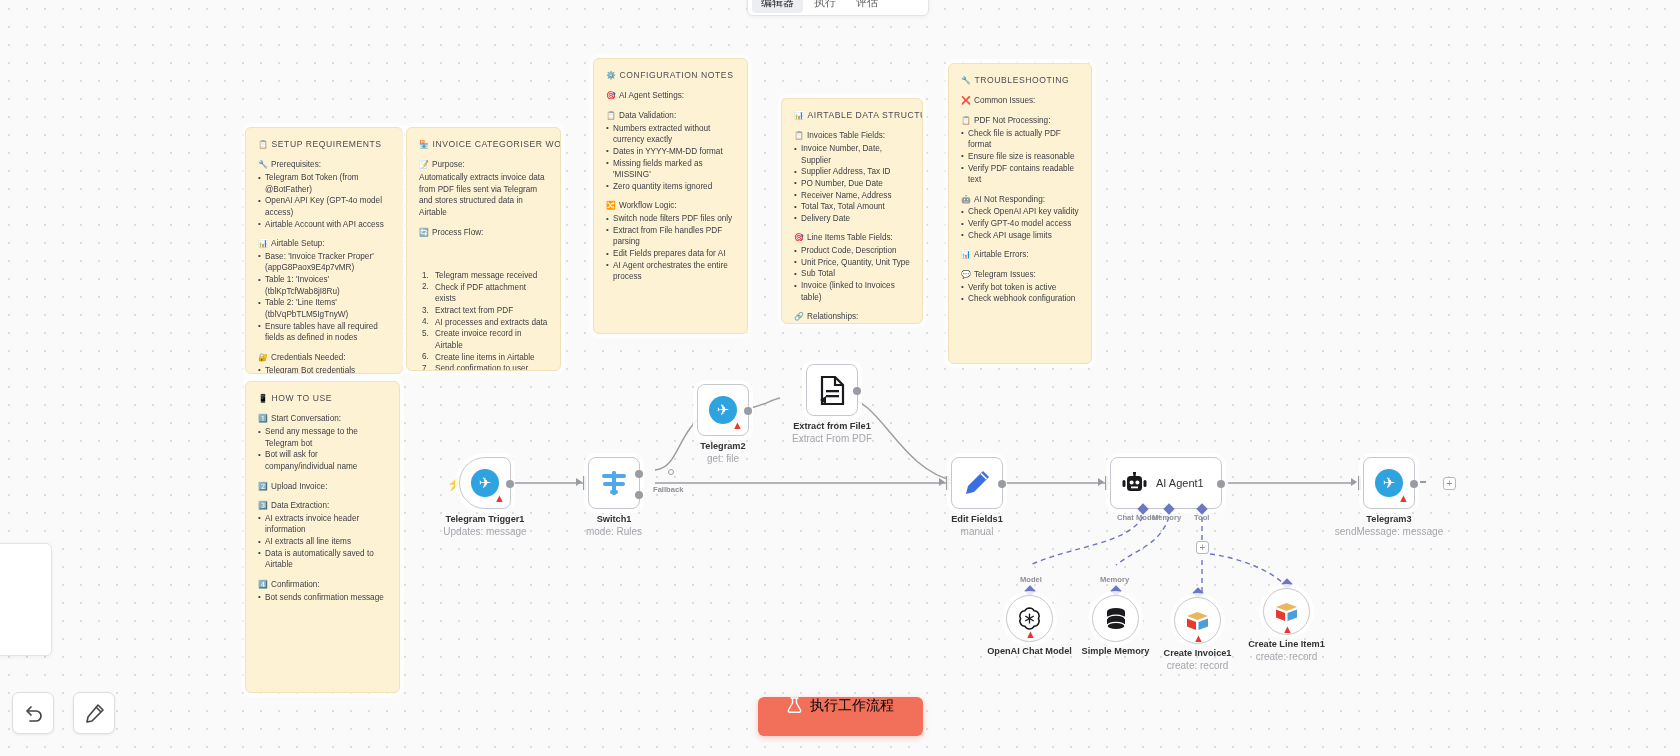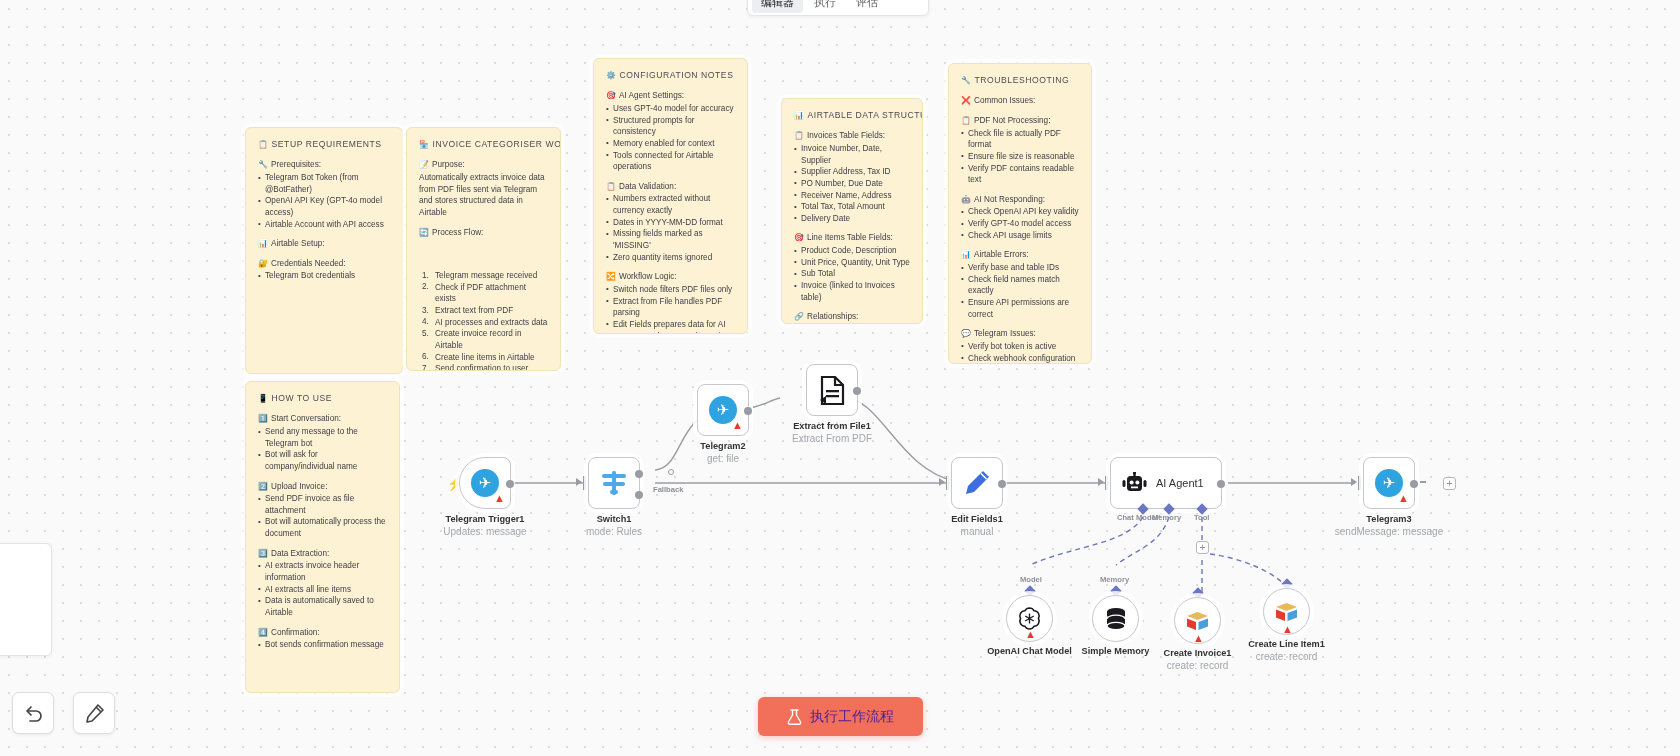--- a/index.html
+++ b/index.html
@@ -188,23 +188,23 @@
     box-shadow: 0 1px 3px rgba(0,0,0,.07);
     display: flex; align-items: center; justify-content: center;
     font-size: 16px; color: #444;
   }
   .execbtn {
     position: absolute;
     left: 758px; top: 697px;
     width: 165px; height: 39px;
     background: #f2705a;
     border-radius: 6px;
-    color: #4c1d95;
+    color: #000000;
     font-size: 14px;
-    display: flex; align-items: center; justify-content: center;
+    display: flex; justify-content: center;
     gap: 8px;
     box-shadow: 0 2px 6px rgba(242,112,90,.35);
   }
   .tg {
     width: 28px; height: 28px; border-radius: 50%;
     background: #2ea3e0;
     display: flex; align-items: center; justify-content: center;
     color: #fff; font-size: 15px;
   }
 </style>
@@ -221,20 +221,26 @@
   <div class="ntitle">
     <span class="em">📋</span><span>SETUP REQUIREMENTS</span>
   </div>
   <div class="sec"><span class="em">🔧</span><span>Prerequisites:</span></div>
   <ul>
     <li>Telegram Bot Token (from @BotFather)</li>
     <li>OpenAI API Key (GPT-4o model access)</li>
     <li>Airtable Account with API access</li>
   </ul>
   <div class="sec"><span class="em">📊</span><span>Airtable Setup:</span></div>
+  <ul>
+    <li>Base: 'Invoice Tracker Proper' (appG8Paox9E4p7vMR)</li>
+    <li>Table 1: 'Invoices' (tblKpTcfWab8jI8Ru)</li>
+    <li>Table 2: 'Line Items' (tblVqPbTLM5IgTnyW)</li>
+    <li>Ensure tables have all required fields as defined in nodes</li>
+  </ul>
   <div class="sec"><span class="em">🔐</span><span>Credentials Needed:</span></div>
   <ul>
     <li>Telegram Bot credentials</li>
 
   </ul>
 </div>
 
 <div class="note" id="note-workflow" style="left:406px; top:127px; width:155px; height:244px;">
   <div class="ntitle">
     <span class="em">🏪</span><span>INVOICE CATEGORISER WORKFLOW</span>
@@ -256,26 +262,20 @@
     <li>PDF text extraction</li>
 
   </ul>
 </div>
 
 <div class="note" id="note-config" style="left:593px; top:58px; width:155px; height:276px;">
   <div class="ntitle">
     <span class="em">⚙️</span><span>CONFIGURATION NOTES</span>
   </div>
   <div class="sec"><span class="em">🎯</span><span>AI Agent Settings:</span></div>
-  <ul>
-    <li>Uses GPT-4o model for accuracy</li>
-    <li>Structured prompts for consistency</li>
-    <li>Memory enabled for context</li>
-    <li>Tools connected for Airtable operations</li>
-  </ul>
   <div class="sec"><span class="em">📋</span><span>Data Validation:</span></div>
   <ul>
     <li>Numbers extracted without currency exactly</li>
     <li>Dates in YYYY-MM-DD format</li>
     <li>Missing fields marked as 'MISSING'</li>
     <li>Zero quantity items ignored</li>
   </ul>
   <div class="sec"><span class="em">🔀</span><span>Workflow Logic:</span></div>
   <ul>
     <li>Switch node filters PDF files only</li>
@@ -324,48 +324,39 @@
     <li>Ensure file size is reasonable</li>
     <li>Verify PDF contains readable text</li>
   </ul>
   <div class="sec"><span class="em">🤖</span><span>AI Not Responding:</span></div>
   <ul>
     <li>Check OpenAI API key validity</li>
     <li>Verify GPT-4o model access</li>
     <li>Check API usage limits</li>
   </ul>
   <div class="sec"><span class="em">📊</span><span>Airtable Errors:</span></div>
-  <ul>
-    <li>Verify base and table IDs</li>
-    <li>Check field names match exactly</li>
-    <li>Ensure API permissions are correct</li>
-  </ul>
   <div class="sec"><span class="em">💬</span><span>Telegram Issues:</span></div>
   <ul>
     <li>Verify bot token is active</li>
     <li>Check webhook configuration</li>
 
   </ul>
 
 </div>
 
 <div class="note" id="note-howto" style="left:245px; top:381px; width:155px; height:312px;">
   <div class="ntitle">
     <span class="em">📱</span><span>HOW TO USE</span>
   </div>
   <div class="sec"><span class="em">1️⃣</span><span>Start Conversation:</span></div>
   <ul>
     <li>Send any message to the Telegram bot</li>
     <li>Bot will ask for company/individual name</li>
   </ul>
   <div class="sec"><span class="em">2️⃣</span><span>Upload Invoice:</span></div>
-  <ul>
-    <li>Send PDF invoice as file attachment</li>
-    <li>Bot will automatically process the document</li>
-  </ul>
   <div class="sec"><span class="em">3️⃣</span><span>Data Extraction:</span></div>
   <ul>
     <li>AI extracts invoice header information</li>
     <li>AI extracts all line items</li>
     <li>Data is automatically saved to Airtable</li>
   </ul>
   <div class="sec"><span class="em">4️⃣</span><span>Confirmation:</span></div>
   <ul>
     <li>Bot sends confirmation message</li>
 

